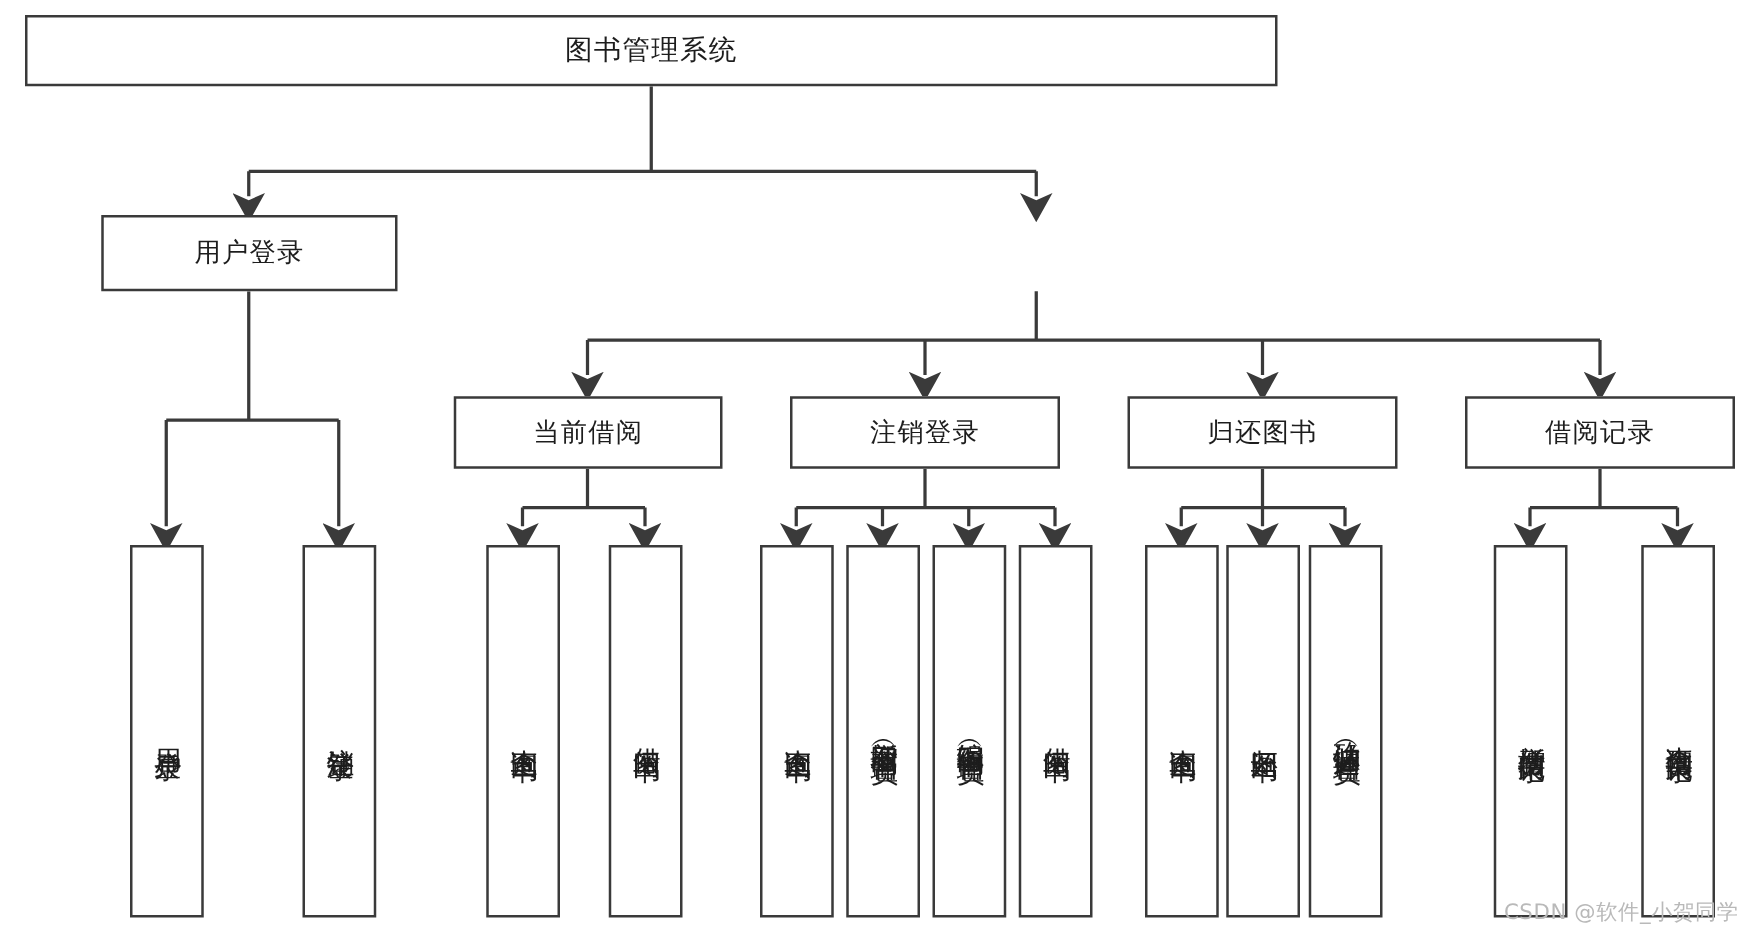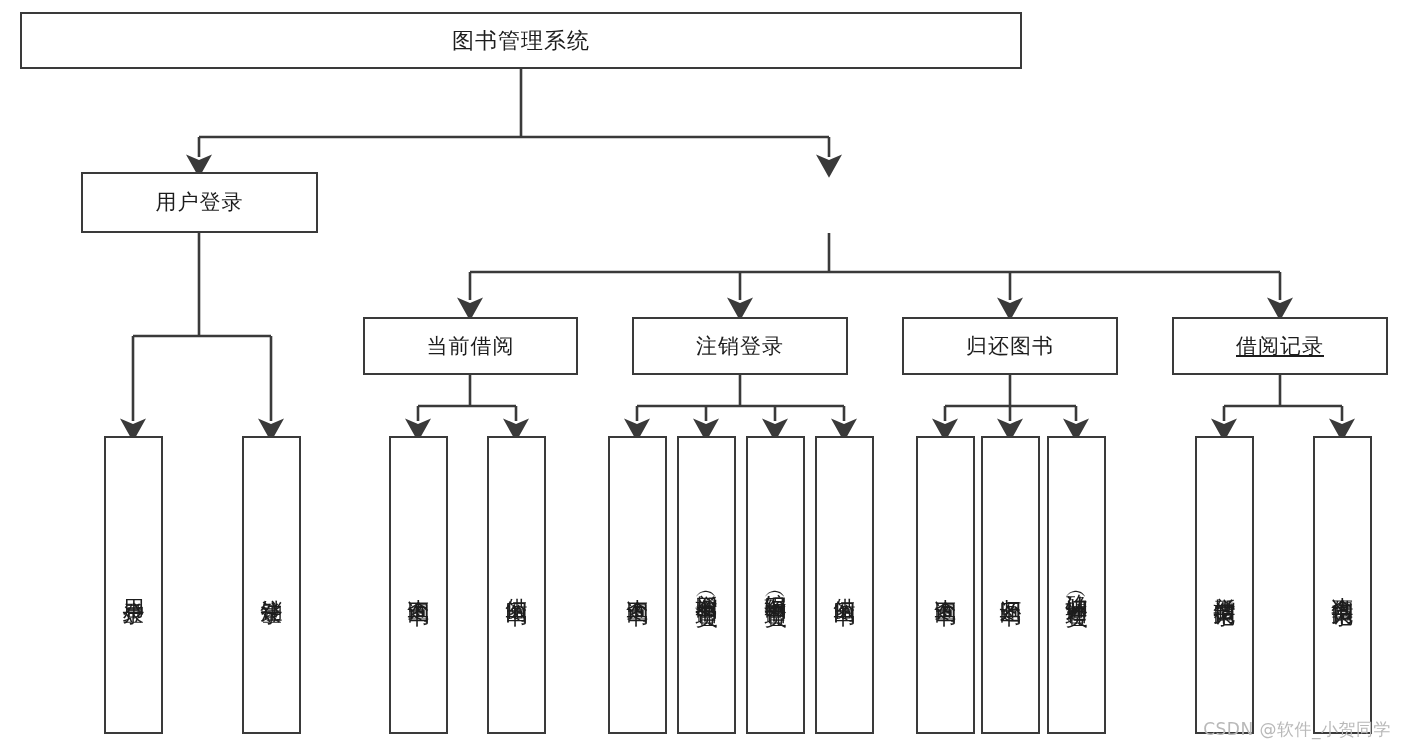--- a/index.html
+++ b/index.html
@@ -122,21 +122,21 @@
 
   <div class="node h-node" style="left:363px;top:317px;width:215px;height:58px;">
     <span class="lbl">当前借阅</span>
   </div>
   <div class="node h-node" style="left:632px;top:317px;width:216px;height:58px;">
     <span class="lbl">注销登录</span>
   </div>
   <div class="node h-node" style="left:902px;top:317px;width:216px;height:58px;">
     <span class="lbl">归还图书</span>
   </div>
-  <div class="node h-node" style="left:1172px;top:317px;width:216px;height:58px;text-decoration:underline;">
+  <div class="node h-node" style="left:1172px;top:317px;width:216px;height:58px;">
     <span class="lbl">借阅记录</span>
   </div>
 
   <div class="node v-node" style="left:104px;top:436px;width:59px;height:298px;">
     <span class="lbl">用户登录</span>
   </div>
   <div class="node v-node" style="left:242px;top:436px;width:59px;height:298px;">
     <span class="lbl">注销登录</span>
   </div>
 

